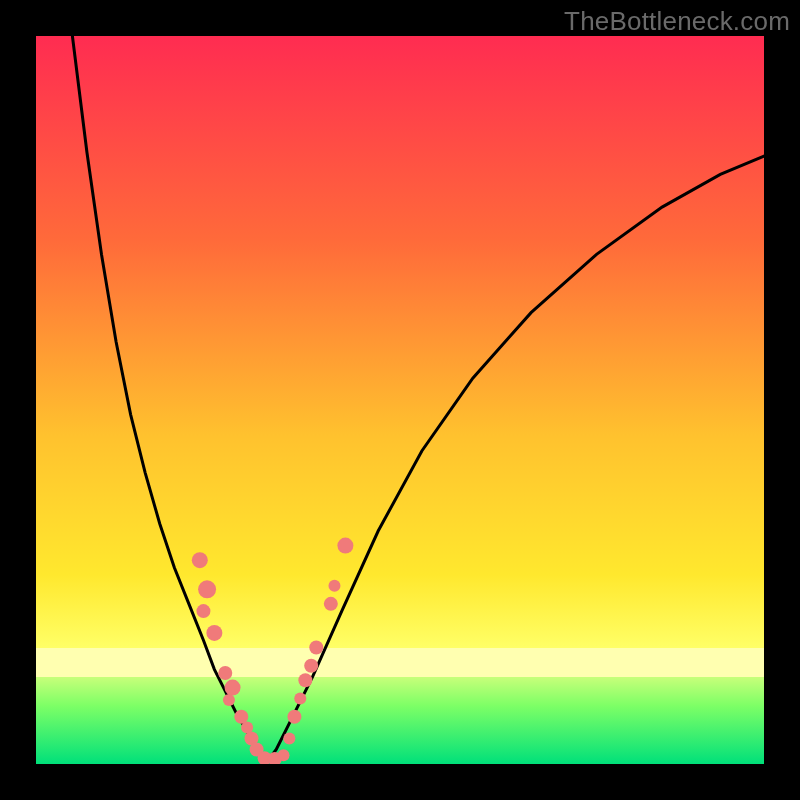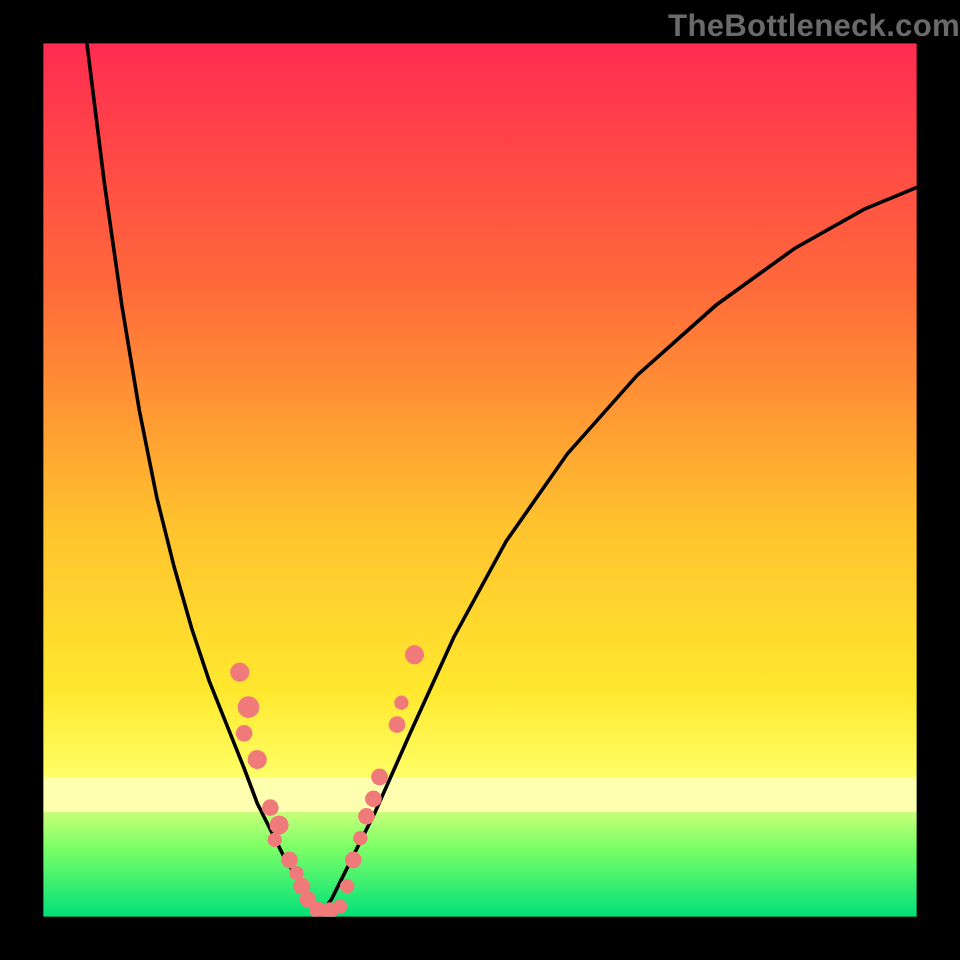--- a/index.html
+++ b/index.html
@@ -21,23 +21,23 @@
   .plot-area {
     position: absolute;
     left: 36px;
     top: 36px;
     width: 728px;
     height: 728px;
   }
   .watermark {
     position: absolute;
     top: 6px;
-    right: 0;
+    right: 10px;
     font-size: 26px;
-    font-weight: 700;
+    font-weight: 400;
     color: #6a6a6a;
     letter-spacing: 0.2px;
     user-select: none;
     text-align: right;
   }
   svg { display: block; }
 </style>
 </head>
 <body>
 

